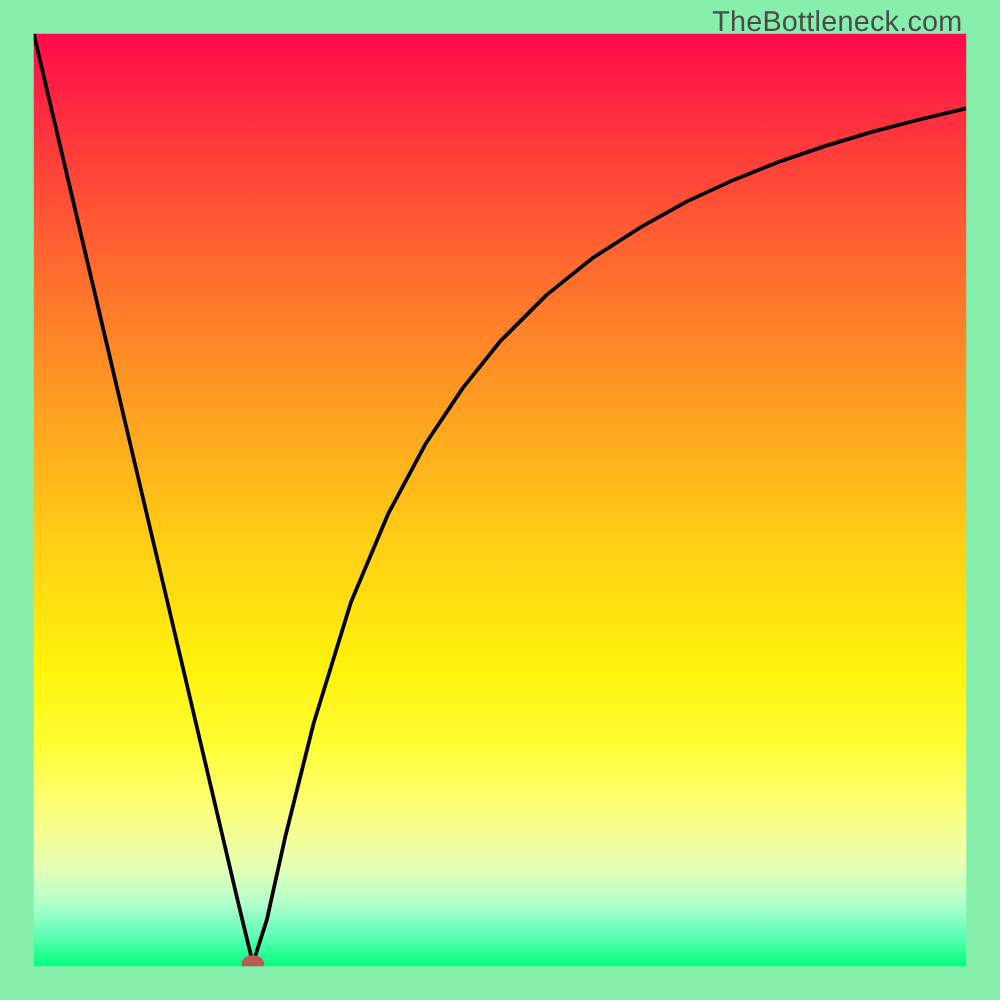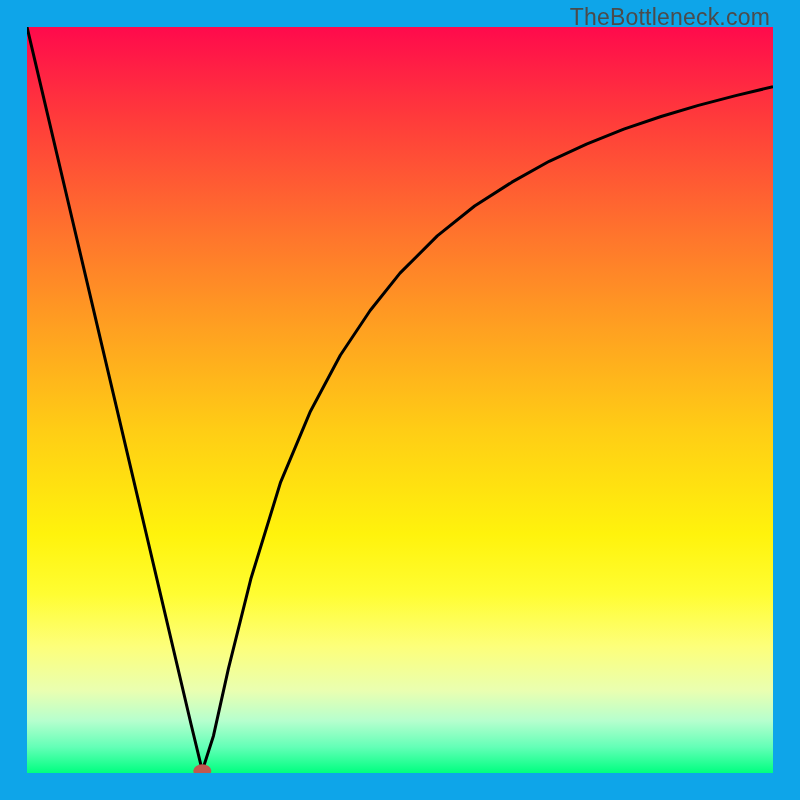--- a/index.html
+++ b/index.html
@@ -1,21 +1,21 @@
 <!DOCTYPE html>
 <html><head>
 <meta charset="utf-8">
 <style>
   * { margin: 0; padding: 0; box-sizing: border-box; }
   html, body { width: 800px; height: 800px; overflow: hidden; background: #000; font-family: Arial, Helvetica, sans-serif; }
   .frame {
     position: relative;
     width: 800px;
     height: 800px;
-    background: #0ea5e9;
+    background: #86efac;
   }
   .plot {
     position: absolute;
     left: 27px;
     top: 27px;
     width: 746px;
     height: 746px;
     background: linear-gradient(to bottom,
       #ff0a4c 0%,
       #ff3a3b 12%,

